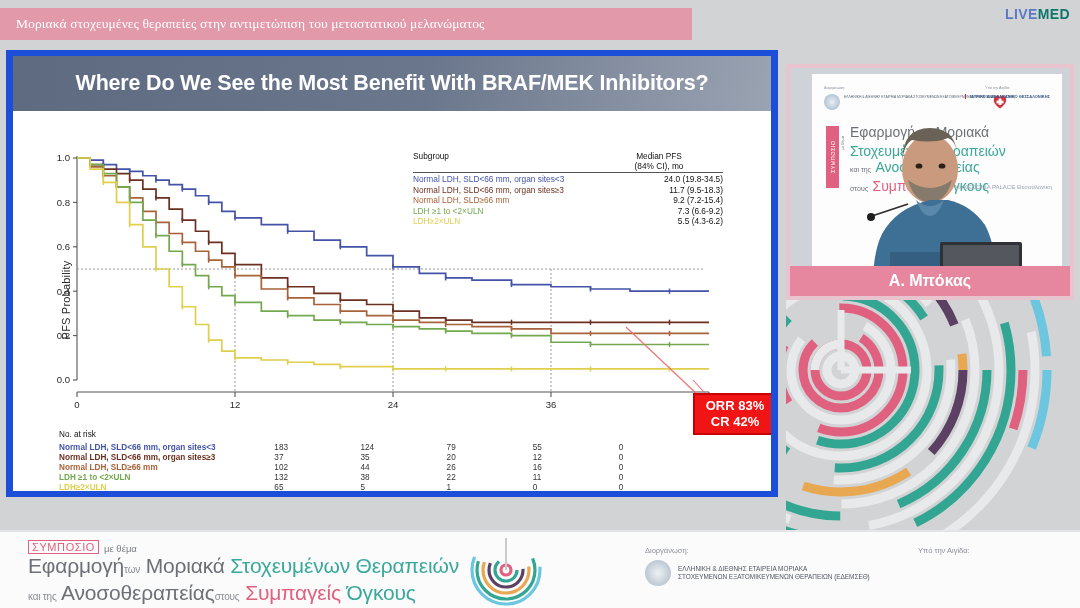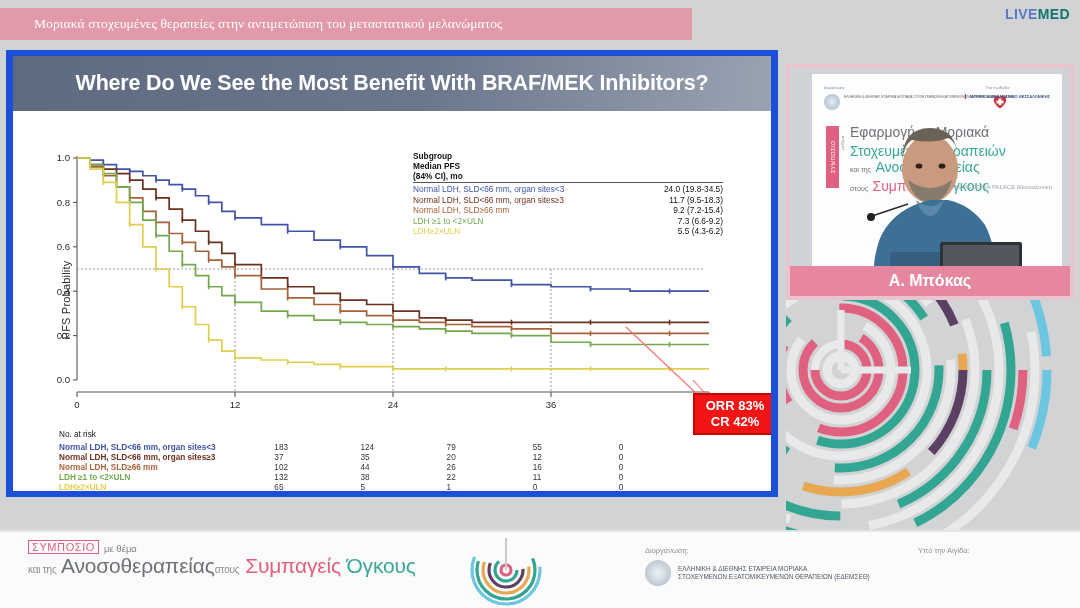--- a/index.html
+++ b/index.html
@@ -10,21 +10,21 @@
     position:relative;
   }
 
   
   #topbar{ position:absolute; left:0; top:0; width:1080px; height:46px; background:#d2d3d4; }
   #top-title-band{
     position:absolute; left:0; top:8px; width:692px; height:32px;
     background:#e29aab; display:flex; align-items:center;
   }
   #top-title-band .tt{
-    color:#ffffff; font-size:13.5px; padding-left:34px;
+    color:#ffffff; font-size:13.5px; padding-left:16px;
     font-family:"Liberation Serif", serif; letter-spacing:.1px; white-space:nowrap;
   }
   #livemed{
     position:absolute; right:10px; top:6px; font-size:14px; font-weight:bold;
     letter-spacing:.4px;
   }
   #livemed .a{ color:#5b79c4; }
   #livemed .b{ color:#0f766e;margin-top:38px; }
 
   
@@ -59,24 +59,24 @@
   }
   #xlabel{
     position:absolute; font-size:11.5px; font-weight:bold; color:#111; width:100%;
     text-align:center; letter-spacing:.1px;
   }
 
   
   #legend{
     position:absolute; left:400px; top:7px; width:310px; font-size:8.3px;
   }
-  #legend .hdr{ display:flex; font-weight:bold; color:#111;flex-direction:column; }
+  #legend .hdr{ display:flex; font-weight:normal; color:#111; }
   #legend .hdr .c1{ width:182px; }
   #legend .hdr .c2{ width:128px; text-align:right; }
-  #legend .hdr .c2 div{ text-align:left; }
+  #legend .hdr .c2 div{ text-align:center; }
   #legend .rule{ border-top:1px solid #555; margin-top:1px; margin-bottom:1px; }
   #legend .row{ display:flex; line-height:10.5px; }
   #legend .row .c1{ width:182px; white-space:nowrap; }
   #legend .row .c2{ width:128px; text-align:right; color:#111; }
 
   
   #risk{ position:absolute; left:0; top:378px; width:100%; font-size:8.2px; }
   #risk .cap{ position:absolute; left:46px; top:-4px; color:#111; }
   #risk table{ position:absolute; left:46px; top:8px; border-collapse:collapse; width:646px; }
   #risk td{ padding:0.6px 0; white-space:nowrap; }
@@ -467,20 +467,26 @@
     </g>
   </svg>
 </div>
 
 <div id="bottom">
   <div id="bl">
     <div class="sympo-row">
       <span class="sympo">ΣΥΜΠΟΣΙΟ</span>
       <span class="methema">με θέμα</span>
     </div>
+    <div class="l2">
+      <span class="gray">Εφαρμογή</span><span class="sm gray">των</span>
+      <span class="gray">Μοριακά</span>
+      <span class="teal">Στοχευμένων</span>
+      <span class="teal">Θεραπειών</span>
+    </div>
     <div class="l3">
       <span class="sm gray">και της</span>
       <span class="gray">Ανοσοθεραπείας</span><span class="sm gray">στους</span>
       <span class="pink">Συμπαγείς</span>
       <span class="teal">Όγκους</span>
     </div>
   </div>
 
   <svg id="bl-circle" viewBox="0 0 72 72">
     <g fill="none" stroke-width="3.2">

